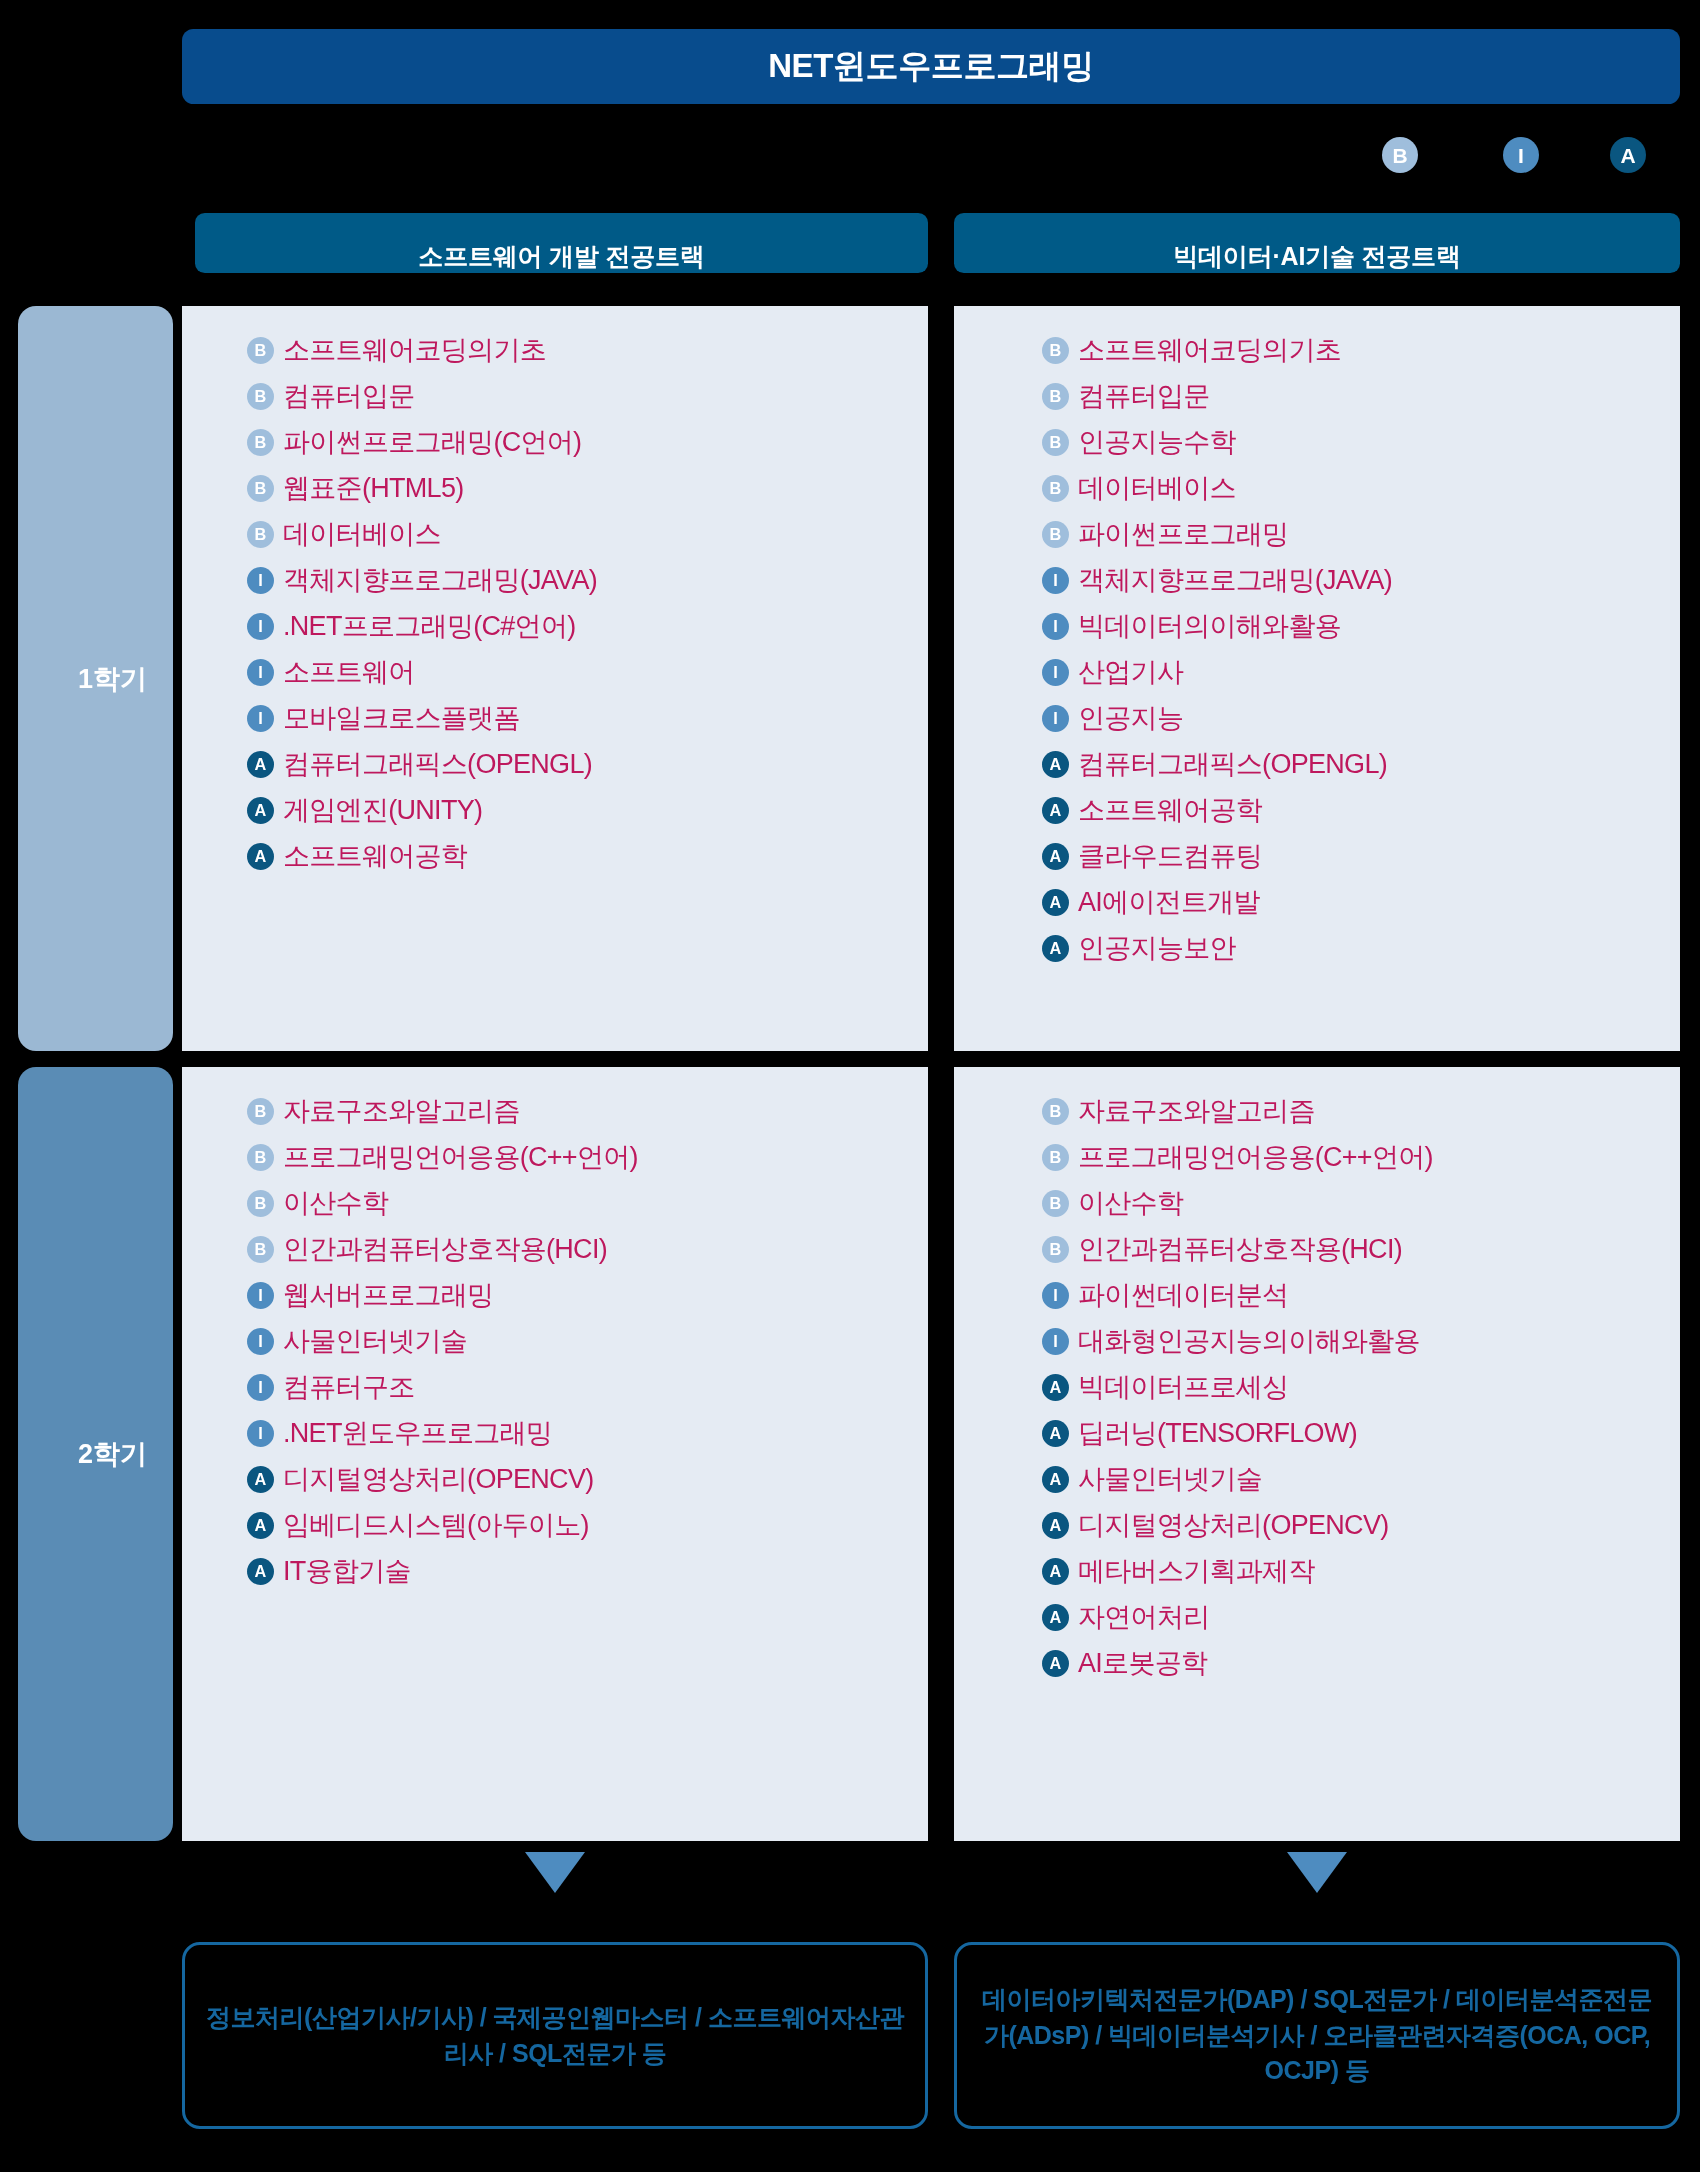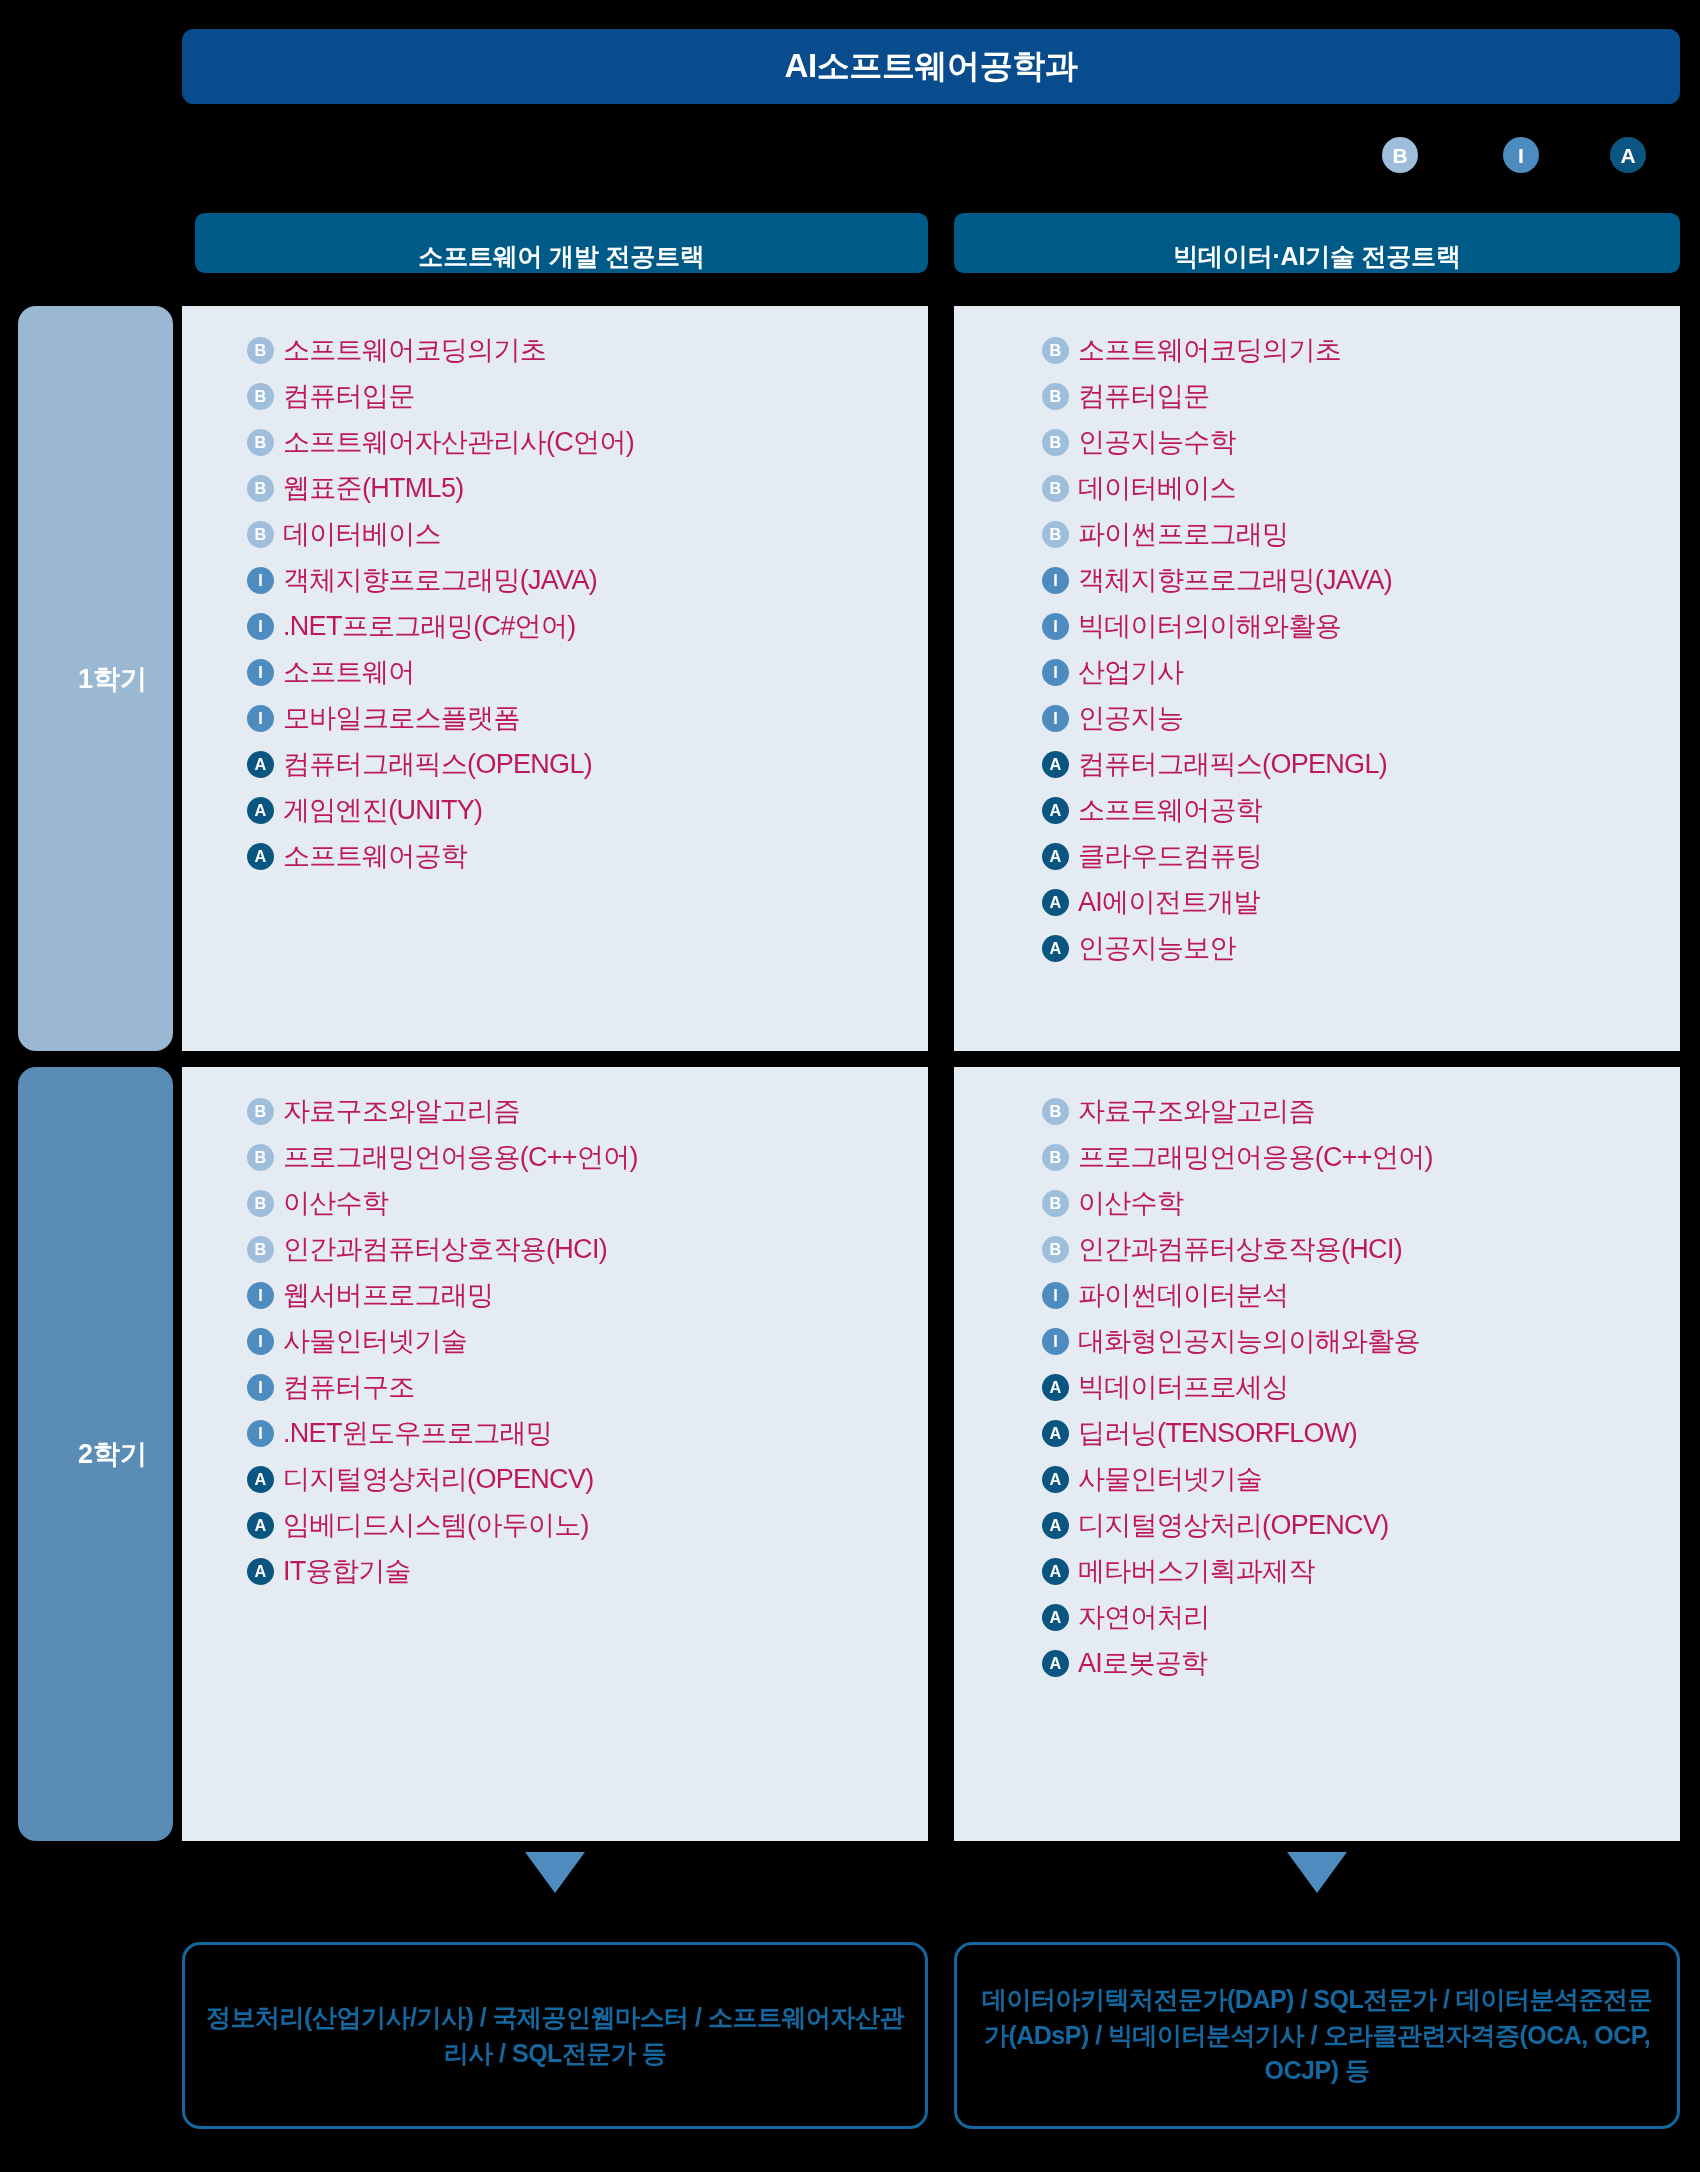--- a/index.html
+++ b/index.html
@@ -190,21 +190,21 @@
     font-weight: bold;
     text-align: center;
     line-height: 1.42;
     letter-spacing: -0.5px;
   }
 </style>
 </head>
 <body>
 
 <div class="dept-title-bar">
-  <span class="dept-title-text">AI소프트웨어공학과</span>
+  <span class="dept-title-text">NET윈도우프로그래밍</span>
 </div>
 
 <div class="legend-row">
   <span class="legend-badge b">B</span>
   <span class="legend-badge i">I</span>
   <span class="legend-badge a">A</span>
 </div>
 
 <div class="track-header left">
   <span class="track-header-text">소프트웨어 개발 전공트랙</span>
@@ -225,21 +225,21 @@
       <div class="course-item">
         <span class="course-badge b">B</span>
         <span class="course-name">소프트웨어코딩의기초</span>
       </div>
       <div class="course-item">
         <span class="course-badge b">B</span>
         <span class="course-name">컴퓨터입문</span>
       </div>
       <div class="course-item">
         <span class="course-badge b">B</span>
-        <span class="course-name">소프트웨어자산관리사(C언어)</span>
+        <span class="course-name">파이썬프로그래밍(C언어)</span>
       </div>
       <div class="course-item">
         <span class="course-badge b">B</span>
         <span class="course-name">웹표준(HTML5)</span>
       </div>
       <div class="course-item">
         <span class="course-badge b">B</span>
         <span class="course-name">데이터베이스</span>
       </div>
       <div class="course-item">

